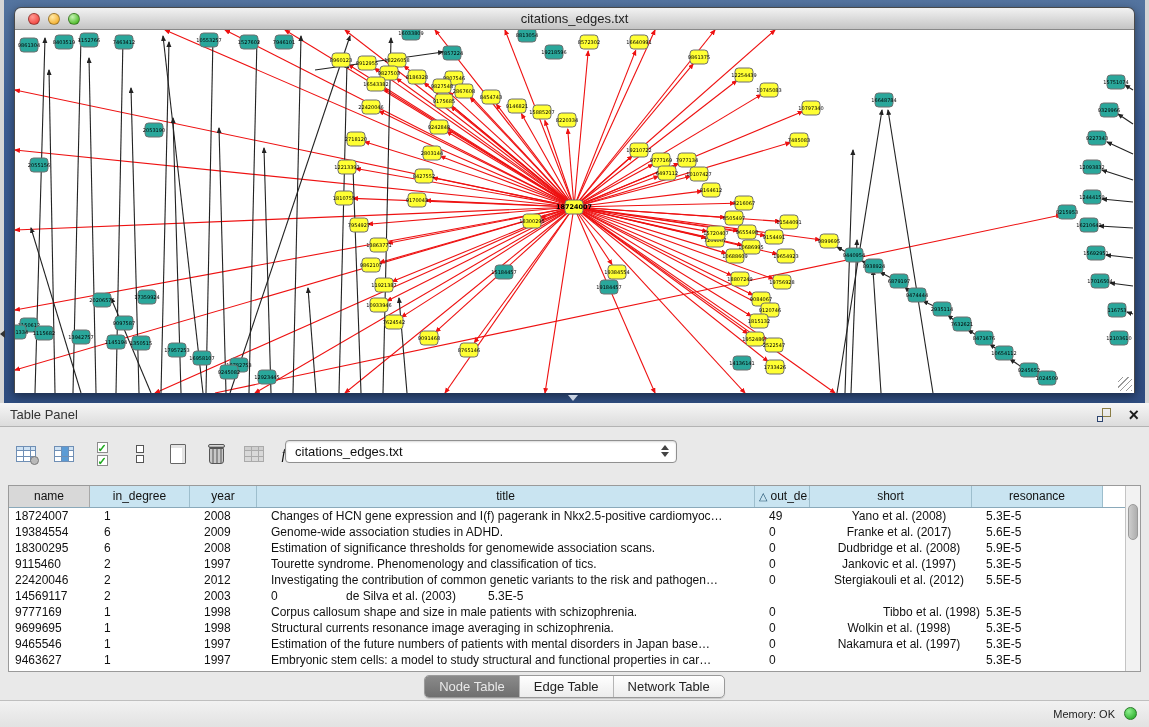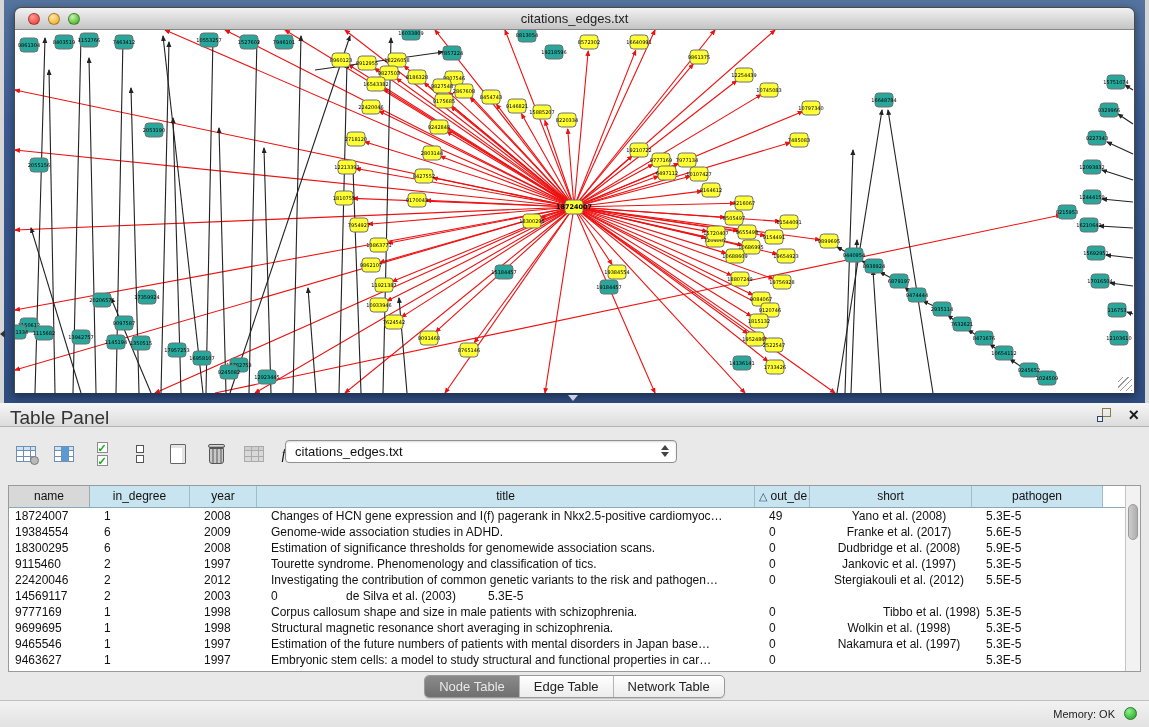--- a/index.html
+++ b/index.html
@@ -26,21 +26,21 @@
   .light.red   { left:13px; background:radial-gradient(circle at 35% 30%, #ff9a93, #f4504a 70%); }
   .light.yellow{ left:33px; background:radial-gradient(circle at 35% 30%, #ffe9a8, #f5b63b 70%); }
   .light.green { left:53px; background:radial-gradient(circle at 35% 30%, #c6f2b4, #58c035 70%); }
   .net-canvas { position:relative; height:363px; background:#ffffff; }
   .resize-grip { position:absolute; right:2px; bottom:2px; width:14px; height:14px;
     background:repeating-linear-gradient(135deg, transparent 0 3px, #9a9a9a 3px 4px); }
 
   
   .panel-header { position:relative; height:24px; background:linear-gradient(180deg,#f6f6f6,#dcdcdc);
     border-bottom:1px solid #b3b3b3; }
-  .panel-title { position:absolute; left:10px; top:4px; font-size:19px; color:#333; }
+  .panel-title { position:absolute; left:10px; top:4px; font-size:13px; color:#333; }
   .float-icon { position:absolute; right:38px; top:5px; width:14px; height:14px; cursor:pointer; }
   .float-icon .sq1 { position:absolute; right:0; top:0; width:9px; height:9px; border:1px solid #8a7d46; }
   .float-icon .sq2 { position:absolute; left:0; bottom:0; width:6px; height:6px; border:1px solid #2c4470; background:#eee; }
   .close-icon { position:absolute; right:10px; top:1px; font-size:18px; font-weight:bold; color:#1c1c1c; cursor:pointer; line-height:22px;}
 
   .panel-body { position:relative; height:273px; background:#e9e9e9; }
 
   .toolbar { position:absolute; left:12px; top:10px; height:34px; display:flex; align-items:center; gap:10px; }
   .tbtn { width:28px; height:28px; display:flex; align-items:center; justify-content:center; cursor:pointer; }
   .mini-table { position:relative; width:20px; height:16px; border:1px solid #6f8fb5; background:#fff; }
@@ -815,21 +815,21 @@
 
     <div class="table-wrap">
       <div class="table-main">
         <div class="thead" id="thead">
             <div class="th gray" style="width: 81px;">name</div>
             <div class="th" style="width: 100px;">in_degree</div>
             <div class="th" style="width: 67px;">year</div>
             <div class="th" style="width: 498px;">title</div>
             <div class="th" style="width: 55px; text-align: left; padding-left: 4px;"><span class="sort">△</span>out_de…</div>
             <div class="th" style="width: 162px;">short</div>
-            <div class="th" style="width: 131px;">pathogen</div>
+            <div class="th" style="width: 131px;">resonance</div>
           </div>
         <div id="tbody">
             <div class="tr">
               <div class="td" style="width: 89px;">18724007</div>
               <div class="td" style="width: 100px;">1</div>
               <div class="td" style="width: 67px;">2008</div>
               <div class="td" style="width: 498px;">Changes of HCN gene expression and I(f) pagerank in Nkx2.5-positive cardiomyoc…</div>
               <div class="td" style="width: 55px;">49</div>
               <div class="td center" style="width: 162px;">Yano et al. (2008)</div>
               <div class="td" style="width: 131px;">5.3E-5</div>
@@ -884,21 +884,21 @@
               <div class="td" style="width: 67px;">1998</div>
               <div class="td" style="width: 498px;">Corpus callosum shape and size in male patients with schizophrenia.</div>
               <div class="td" style="width: 55px;">0</div>
               <div class="td center" style="width: 162px; text-align: right;">Tibbo et al. (1998)</div>
               <div class="td" style="width: 131px;">5.3E-5</div>
             </div>
             <div class="tr">
               <div class="td" style="width: 89px;">9699695</div>
               <div class="td" style="width: 100px;">1</div>
               <div class="td" style="width: 67px;">1998</div>
-              <div class="td" style="width: 498px;">Structural magnetic resonance short averaging in schizophrenia.</div>
+              <div class="td" style="width: 498px;">Structural currents resonance image averaging in schizophrenia.</div>
               <div class="td" style="width: 55px;">0</div>
               <div class="td center" style="width: 162px;">Wolkin et al. (1998)</div>
               <div class="td" style="width: 131px;">5.3E-5</div>
             </div>
             <div class="tr">
               <div class="td" style="width: 89px;">9465546</div>
               <div class="td" style="width: 100px;">1</div>
               <div class="td" style="width: 67px;">1997</div>
               <div class="td" style="width: 498px;">Estimation of the future numbers of patients with mental disorders in Japan base…</div>
               <div class="td" style="width: 55px;">0</div>

